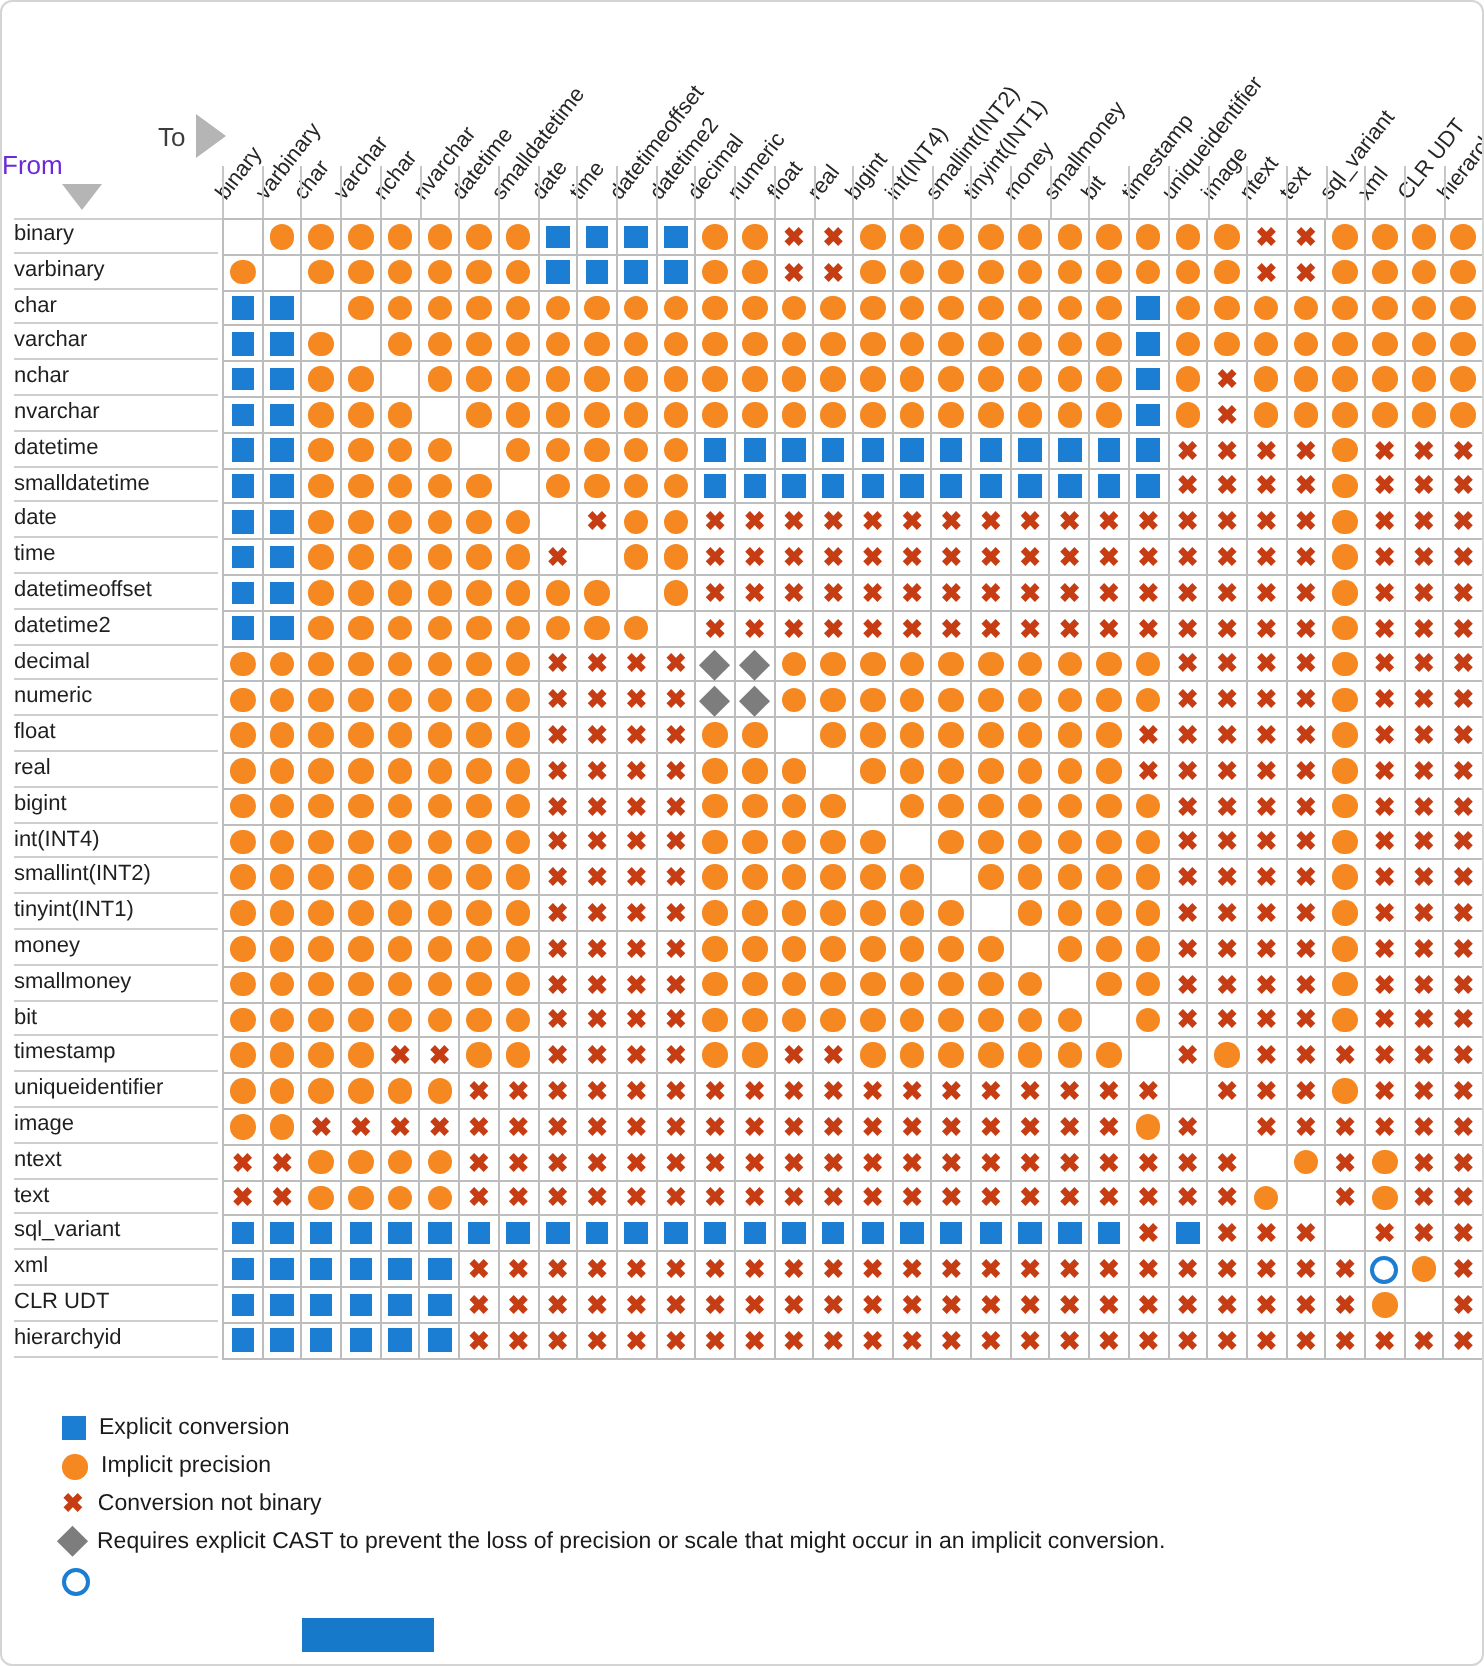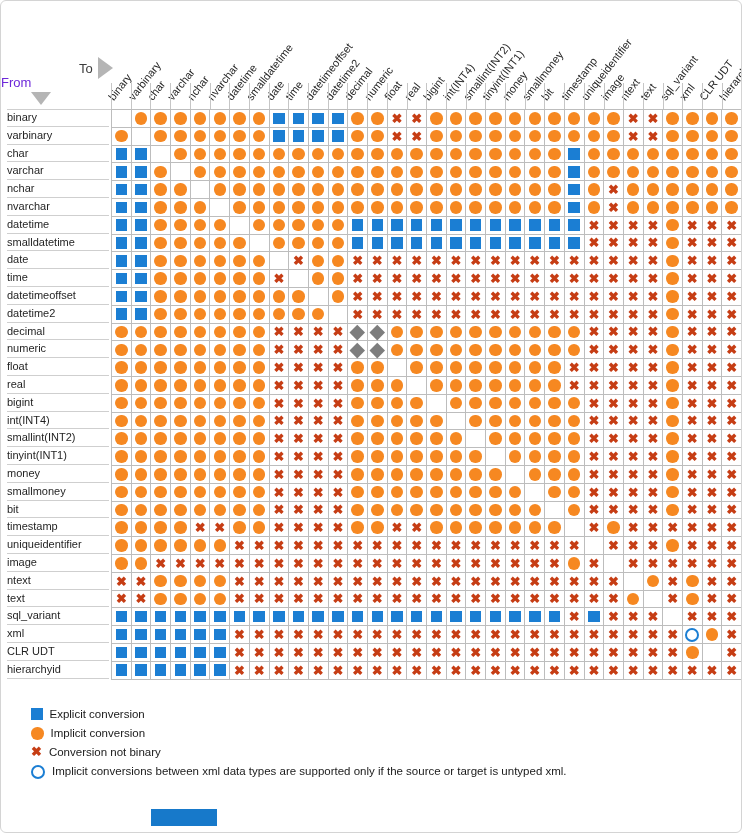--- a/index.html
+++ b/index.html
@@ -3169,28 +3169,31 @@
       </div>
     </div>
 
   <div class="legend">
     <div class="lg-item">
       <span class="g-sq lg-ic"></span>
       <span class="lg-text">Explicit conversion</span>
     </div>
     <div class="lg-item">
       <span class="g-ci lg-ic"></span>
-      <span class="lg-text">Implicit conversion</span>
+      <span class="lg-text">Implicit precision</span>
     </div>
     <div class="lg-item">
       <span class="g-x lg-ic">✖</span>
       <span class="lg-text">Conversion not binary</span>
     </div>
     <div class="lg-item">
+      <span class="g-di lg-ic"></span>
+      <span class="lg-text">Requires explicit CAST to prevent the loss of precision or scale that might occur in an implicit conversion.</span>
+    </div>
+    <div class="lg-item">
       <span class="g-oc lg-ic"></span>
       <span class="lg-text">
-        <div>Implicit conversions between xml data types are supported only if the source or target is untyped xml.</div>
       </span>
     </div>
   </div>
 
   <div class="blue-box"></div>
 </div>
 
 </body></html>

